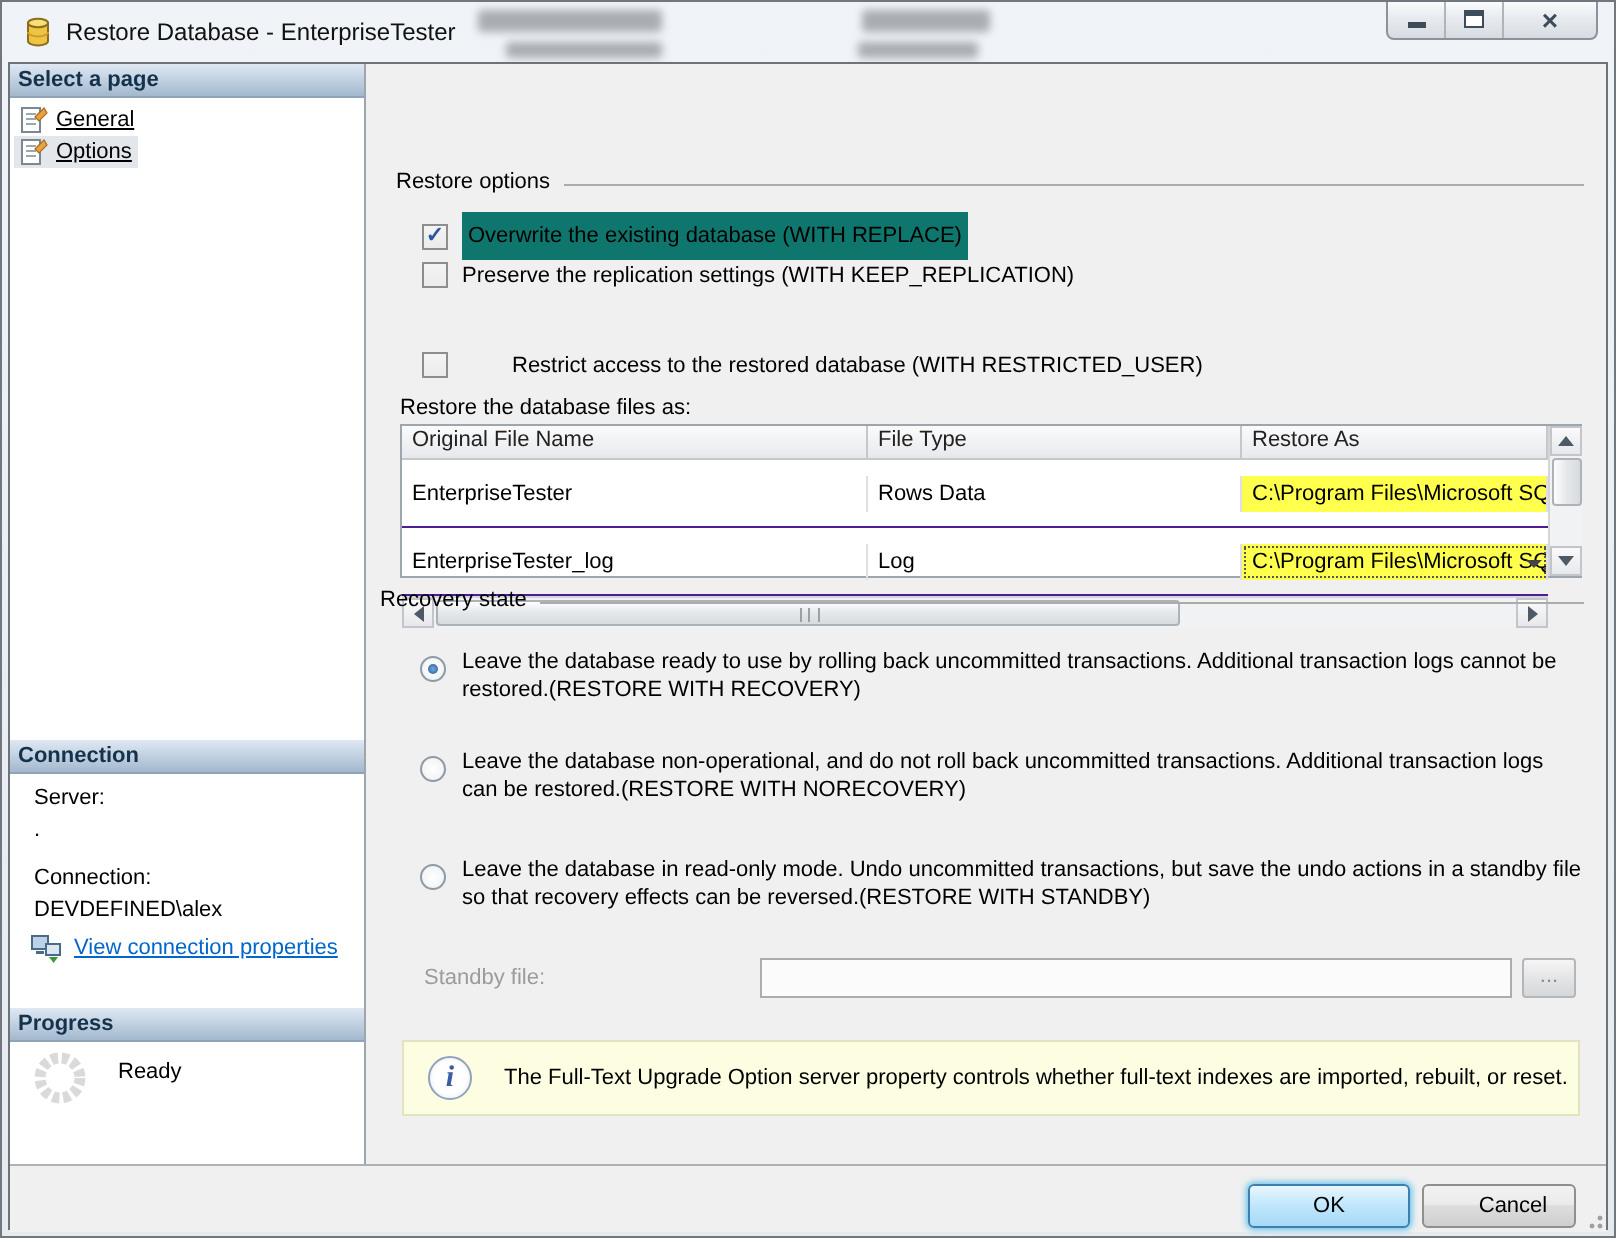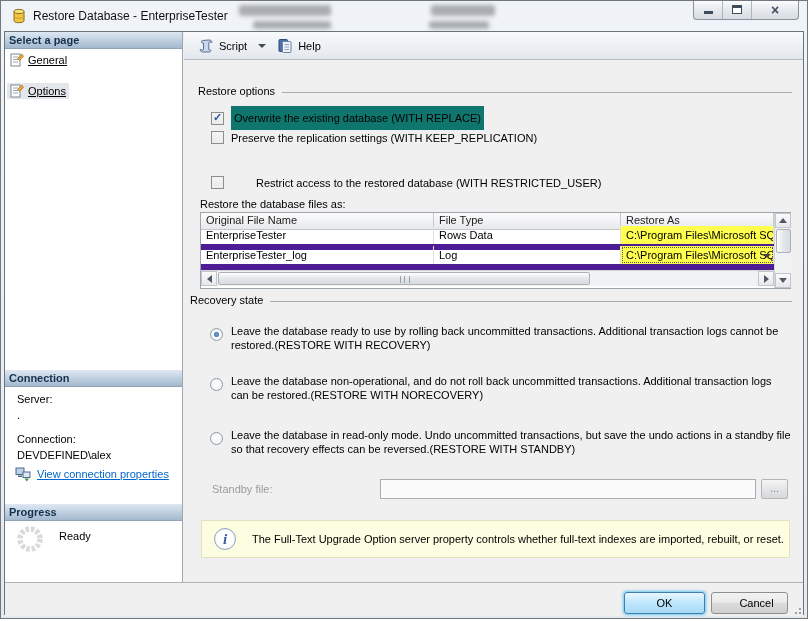--- a/index.html
+++ b/index.html
@@ -38,21 +38,21 @@
   .sec-header { position:absolute; left:0; right:0; height:17px; padding:2px 4px;
                 font-weight:bold; color:#14324C;
                 background:linear-gradient(#DFE8F3,#A3B8CE); border-bottom:1px solid #8FA3B7; }
   .hdr-select   { top:0; }
   .hdr-conn     { top:338px; }
   .hdr-progress { top:472px; }
   .page-item { position:absolute; left:2px; display:flex; align-items:center; gap:4px;
                height:16px; padding:0 3px; cursor:default;text-decoration:underline; }
   .page-item.on { background:#E3E7EB; }
   .pi-general { top:20px; }
-  .pi-options { top:51px;text-align:center; }
+  .pi-options { top:36px;text-align:center; }
   .conn-body { position:absolute; left:12px; top:360px; width:160px; line-height:15px; }
   .conn-row { margin-bottom:1px; }
   .conn-gap { height:8px; }
   .conn-link-row { position:absolute; left:10px; top:434px; display:flex; align-items:center; gap:6px; }
   .link { color:#0066CC; text-decoration:underline; cursor:pointer; }
   .progress-body { position:absolute; left:10px; top:492px; display:flex; gap:14px; }
   .spinner { width:30px; height:30px; }
   .progress-status { margin-top:6px; }
 
   
@@ -80,21 +80,21 @@
 
   .files-label { position:absolute; left:16px; top:166px; }
 
   
   .grid { position:absolute; left:16px; top:180px; width:591px; height:77px; background:#fff;
           border:1px solid #9DA5AD; display:flex; }
   .grid-cols { width:573px; }
   .g-head { display:flex; height:17px;
             background:linear-gradient(#FBFBFC,#EFF0F2 60%,#E7E8EB); border-bottom:1px solid #C6C7C9; }
   .g-hcell { padding:1px 5px; border-right:1px solid #C6C7C9; color:#222; overflow:hidden; white-space:nowrap; }
-  .g-row { display:flex; height:20px; border-bottom:6px solid #4c1d95; align-items:flex-end; }
+  .g-row { display:flex; height:34px; border-bottom:1px solid #4c1d95; align-items:center; }
   .g-cell { padding:3px 5px; border-right:1px solid #E0E0E0; overflow:hidden; white-space:nowrap; }
   .c1 { width:233px; } .c2 { width:187px; } .c3 { width:153px; position:relative; }
   .c3.hl { background:#FFFF4D; }
   .c3.focused { outline:1px dotted #555; outline-offset:-2px; }
   .combo-arrow { position:absolute; right:2px; top:8px; width:0; height:0;
                  border-left:4px solid transparent; border-right:4px solid transparent;
                  border-top:4px solid #444; }
   .hscroll { display:flex; height:16px; background:#F1F2F3; border-top:1px solid #D5D6D8; align-items:center; }
   .sb-btn { width:16px; height:15px; display:flex; align-items:center; justify-content:center;
             background:linear-gradient(#FAFAFB,#E6E8EB); border:1px solid #C2C6CA; cursor:default; flex:none; }
@@ -229,39 +229,20 @@
       <div class="progress-body">
         <svg class="spinner" viewBox="0 0 30 30">
           <circle cx="15" cy="15" r="10" fill="none" stroke="#DADADA" stroke-width="5.5" stroke-dasharray="3.4 1.9"></circle>
         </svg>
         <div class="progress-status">Ready</div>
       </div>
     </div>
 
     <div class="main">
 
-      <div class="toolbar">
-        <div class="tool-btn">
-          <svg width="16" height="16" viewBox="0 0 16 16">
-            <path d="M4.5 2.5 C3 2.5 3 5 4.5 5 L5.5 5 L5.5 11 C5.5 12.8 3.8 12.8 3.8 11.6 L2.2 11.6 C2.2 13.6 3.8 14 5.5 14 L11 14 C13 14 13.4 11.8 11.8 11.8 L10.8 11.8 L10.8 5 C10.8 3.2 12.5 3.2 12.5 4.4 L14 4.4 C14 2.4 12.4 2 10.8 2 Z" fill="#CBD7EA" stroke="#5B6F94"></path>
-          </svg>
-          <span>Script</span>
-        </div>
-        <div class="dd-arrow"></div>
-        <div class="tool-btn">
-          <svg width="16" height="16" viewBox="0 0 16 16">
-            <rect x="2" y="1.5" width="8.5" height="12" rx="1" fill="#4F6FA8" stroke="#2F4A78"></rect>
-            <rect x="5.5" y="3.5" width="8.5" height="11" rx="1" fill="#EDF2F8" stroke="#6B82A8"></rect>
-            <line x1="7.5" y1="6.5" x2="12" y2="6.5" stroke="#93A5BE"></line>
-            <line x1="7.5" y1="9" x2="12" y2="9" stroke="#93A5BE"></line>
-            <line x1="7.5" y1="11.5" x2="12" y2="11.5" stroke="#93A5BE"></line>
-          </svg>
-          <span>Help</span>
-        </div>
-      </div>
 
       <div class="group-label grp-restore">
         <span>Restore options</span>
       </div>
 
       <div class="cb-row cb-1">
         <span class="checkbox on"></span>
         <span class="cb-label on">Overwrite the existing database (WITH REPLACE)</span>
       </div>
       <div class="cb-row cb-2">

